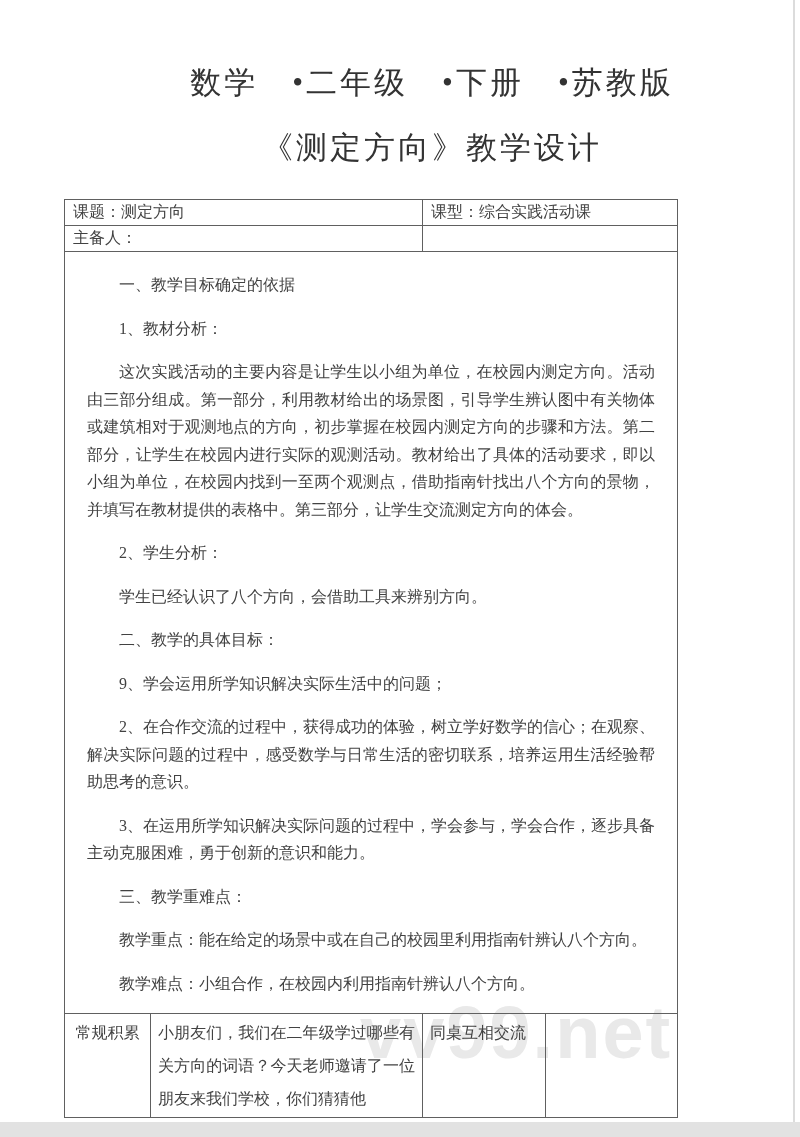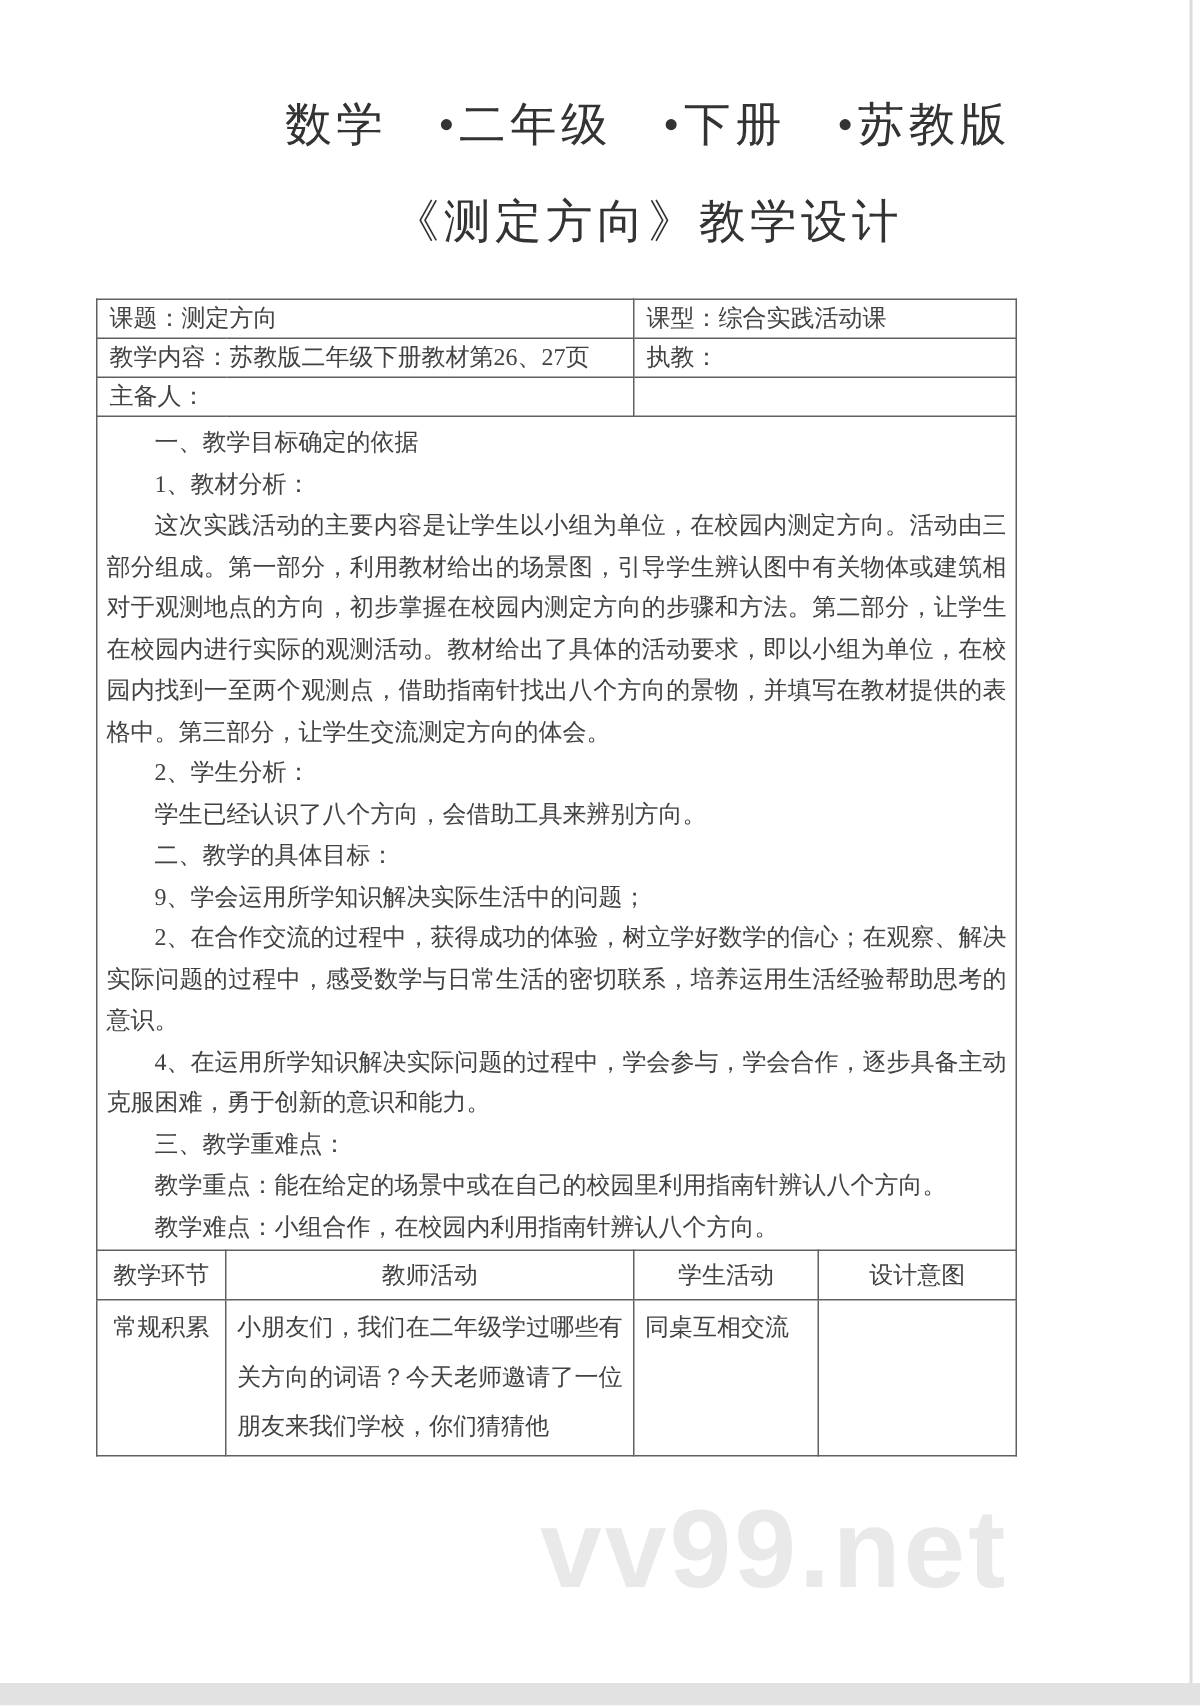--- a/index.html
+++ b/index.html
@@ -54,21 +54,21 @@
     overflow: hidden;
   }
   td.info-left, td.info-right { padding: 2px 8px; }
 
   td.big-cell {
     height: 552px;
     vertical-align: top;
     padding: 3px 6px 0 6px;
   }
   td.big-cell p {
-    margin: 0;
+    margin: 16px;
     line-height: 27.5px;
     text-align: justify;
     text-indent: 2em;
   }
 
   td.section-cell {
     height: 29px;
     text-align: center;
     letter-spacing: 1px;
   }
@@ -116,24 +116,20 @@
     <col style="width:132px">
   </colgroup>
 
   <tbody>
 
       <tr class="info-row">
         <td class="info-left" colspan="2">课题：测定方向</td>
         <td class="info-right" colspan="2">课型：综合实践活动课</td>
       </tr>
 
-      <tr class="info-row">
-        <td class="info-left" colspan="2">教学内容：苏教版二年级下册教材第26、27页</td>
-        <td class="info-right" colspan="2">执教：</td>
-      </tr>
 
       <tr class="info-row">
         <td class="info-left" colspan="2">主备人：</td>
         <td class="info-right" colspan="2"></td>
       </tr>
     </tbody>
 
   <tbody>
     <tr>
       <td class="big-cell" colspan="4">
@@ -147,42 +143,32 @@
           <p>2、学生分析：</p>
 
           <p>学生已经认识了八个方向，会借助工具来辨别方向。</p>
 
           <p>二、教学的具体目标：</p>
 
           <p>9、学会运用所学知识解决实际生活中的问题；</p>
 
           <p>2、在合作交流的过程中，获得成功的体验，树立学好数学的信心；在观察、解决实际问题的过程中，感受数学与日常生活的密切联系，培养运用生活经验帮助思考的意识。</p>
 
-          <p>4、在运用所学知识解决实际问题的过程中，学会参与，学会合作，逐步具备主动克服困难，勇于创新的意识和能力。</p>
+          <p>3、在运用所学知识解决实际问题的过程中，学会参与，学会合作，逐步具备主动克服困难，勇于创新的意识和能力。</p>
 
           <p>三、教学重难点：</p>
 
           <p>教学重点：能在给定的场景中或在自己的校园里利用指南针辨认八个方向。</p>
 
           <p>教学难点：小组合作，在校园内利用指南针辨认八个方向。</p>
         </td>
     </tr>
   </tbody>
 
   <tbody>
-    <tr class="proc-header">
-
-        <td>教学环节</td>
-
-        <td>教师活动</td>
-
-        <td>学生活动</td>
-
-        <td>设计意图</td>
-      </tr>
   </tbody>
 
   <tbody>
 
       <tr class="proc-row">
         <td class="stage-cell">常规积累</td>
         <td class="teacher-cell">小朋友们，我们在二年级学过哪些有关方向的词语？今天老师邀请了一位朋友来我们学校，你们猜猜他</td>
         <td class="student-cell">同桌互相交流</td>
         <td class="intent-cell"></td>
       </tr>

